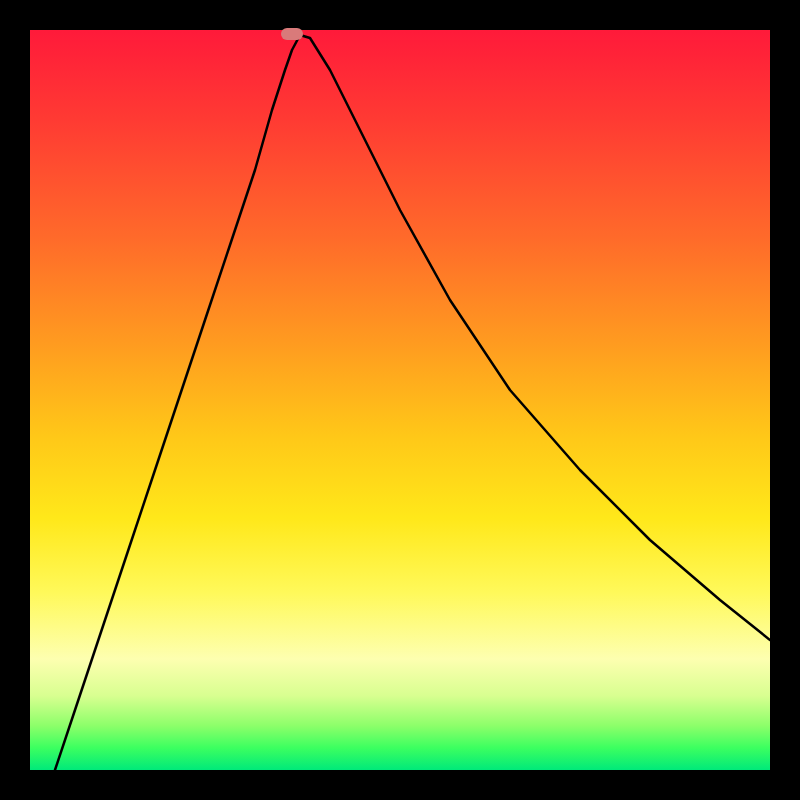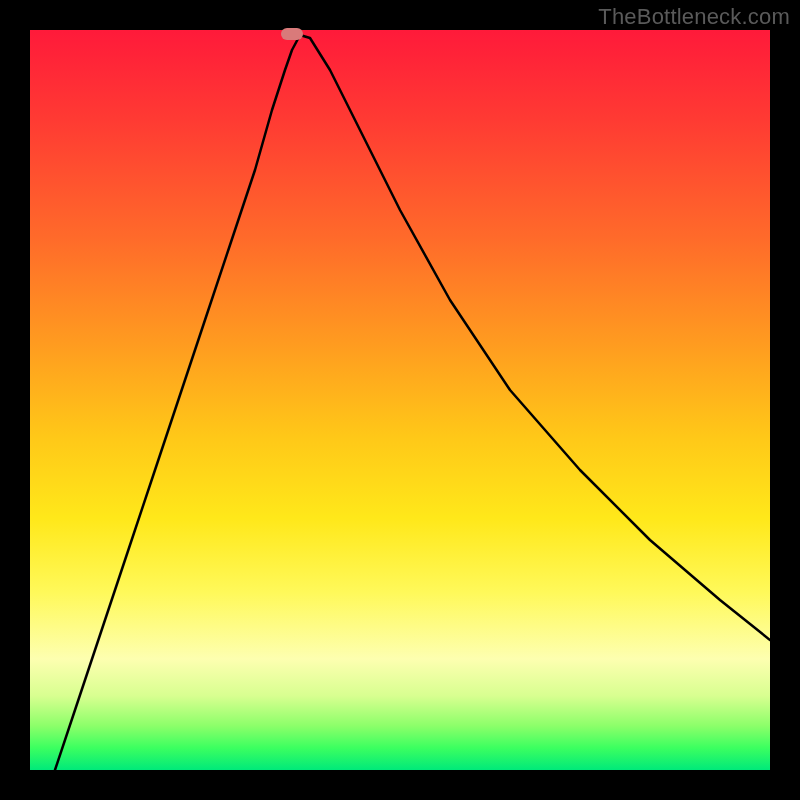--- a/index.html
+++ b/index.html
@@ -64,21 +64,20 @@
     background: #d97a7a;
     border-radius: 7px;
     transform: translate(-50%, -50%);
   }
 </style>
 </head>
 <body>
 
 <div class="frame">
 
-  <div class="watermark">TheBottleneck.com</div>
 
   <div class="plot-area">
     <svg class="curve-svg" viewBox="0 0 740 740" preserveAspectRatio="none">
       <path id="curve-path" d="M25 740 L50 665 L75 590 L100 515 L125 440 L150 365 L175 290 L200 215 L225 140 L242 80 L255 40 L262 20 L270 5 L280 8 L300 40 L330 100 L370 180 L420 270 L480 360 L550 440 L620 510 L690 570 L740 610" fill="none" stroke="#000" stroke-width="2.5" stroke-linejoin="round" stroke-linecap="round"></path>
     </svg>
     <div id="min-marker" class="marker" style="left: 262px; top: 4px;"></div>
   </div>
 
 </div>
 

